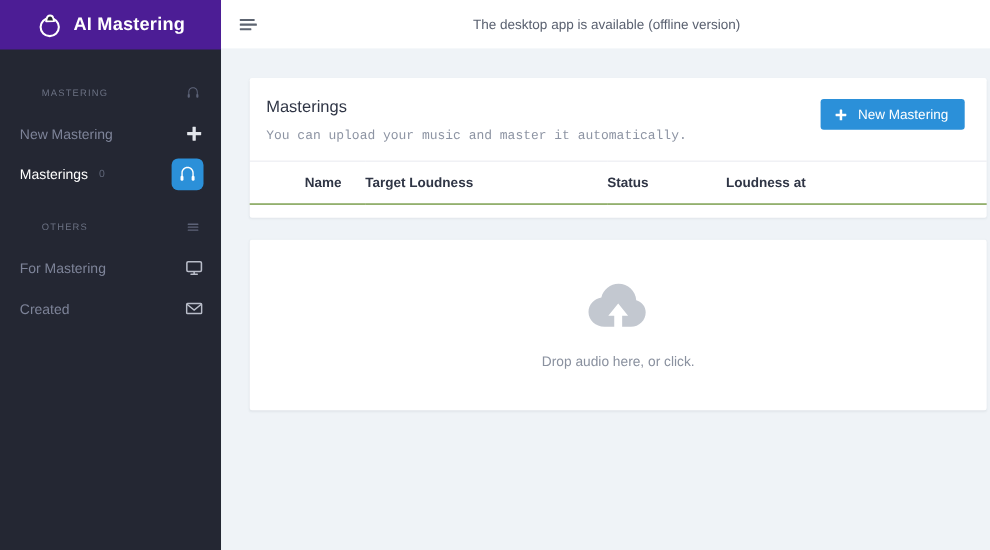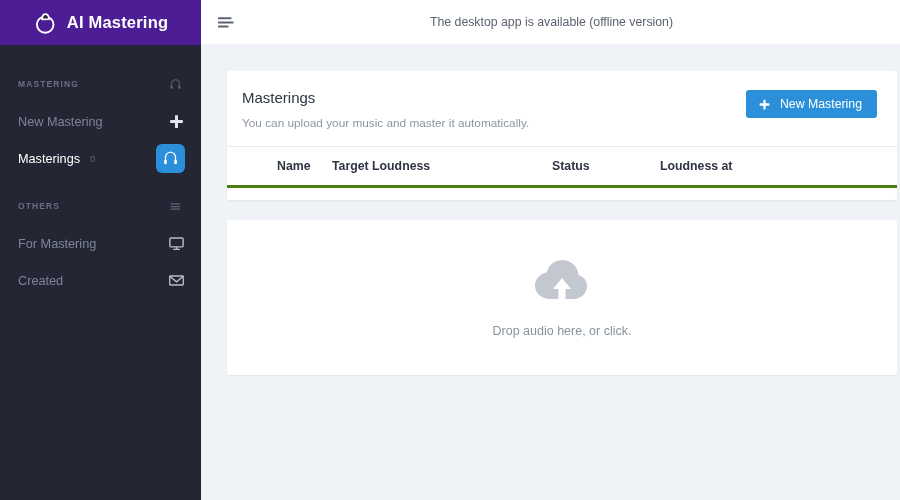--- a/index.html
+++ b/index.html
@@ -34,21 +34,22 @@
 
   .sidebar-section {
     display: flex; align-items: center; justify-content: space-between;
     padding: 0 19px 0 18px;
     height: 38px;
   }
   .sidebar-section-label {
     color: #6b7183;
     font-size: 8.5px;
     letter-spacing: 1.1px;
-    font-weight: bold;
+    font-weight: normal;
+    margin-left: 20px;
   }
   .sidebar-section-icon { color: #5d6378; display:flex; align-items:center; }
 
   .nav-item {
     display: flex; align-items: center; justify-content: space-between;
     padding: 0 16px 0 18px;
     height: 37px;
     cursor: pointer;
   }
   .nav-label {
@@ -125,20 +126,21 @@
     font-size: 15px;
     color: #2f3545;
     font-weight: normal;
     margin-bottom: 10px;
     padding-left: 1px;
   }
   .card-subtitle {
     font-size: 11.8px;
     color: #8d94a3;
     padding-left: 1px;
+    font-family: Liberation Mono, monospace;
   }
   .btn-primary {
     background: #2b90d9;
     color: #ffffff;
     border: none;
     border-radius: 3px;
     height: 28px;
     padding: 0 15px 0 12px;
     display: inline-flex; align-items: center; gap: 9px;
     font-size: 12.3px;
@@ -152,21 +154,21 @@
     width: 100%;
     border-collapse: collapse;
   }
   table.mastering-table th {
     text-align: left;
     font-size: 12.3px;
     color: #2f3545;
     font-weight: bold;
     padding: 12px 0 12px 0;
     border-top: 1px solid #eaecf1;
-    border-bottom: 3px solid #4d7c0f;
+    border-bottom: 1px solid #4d7c0f;
   }
   .col-name   { width: 105px; padding-left: 50px !important; }
   .col-target { width: 220px; }
   .col-status { width: 108px; }
   .col-created{ width: auto; }
   .table-foot-space { height: 12px; }
 
   .dropzone-card {
     margin-top: 20px;
     height: 155px;

